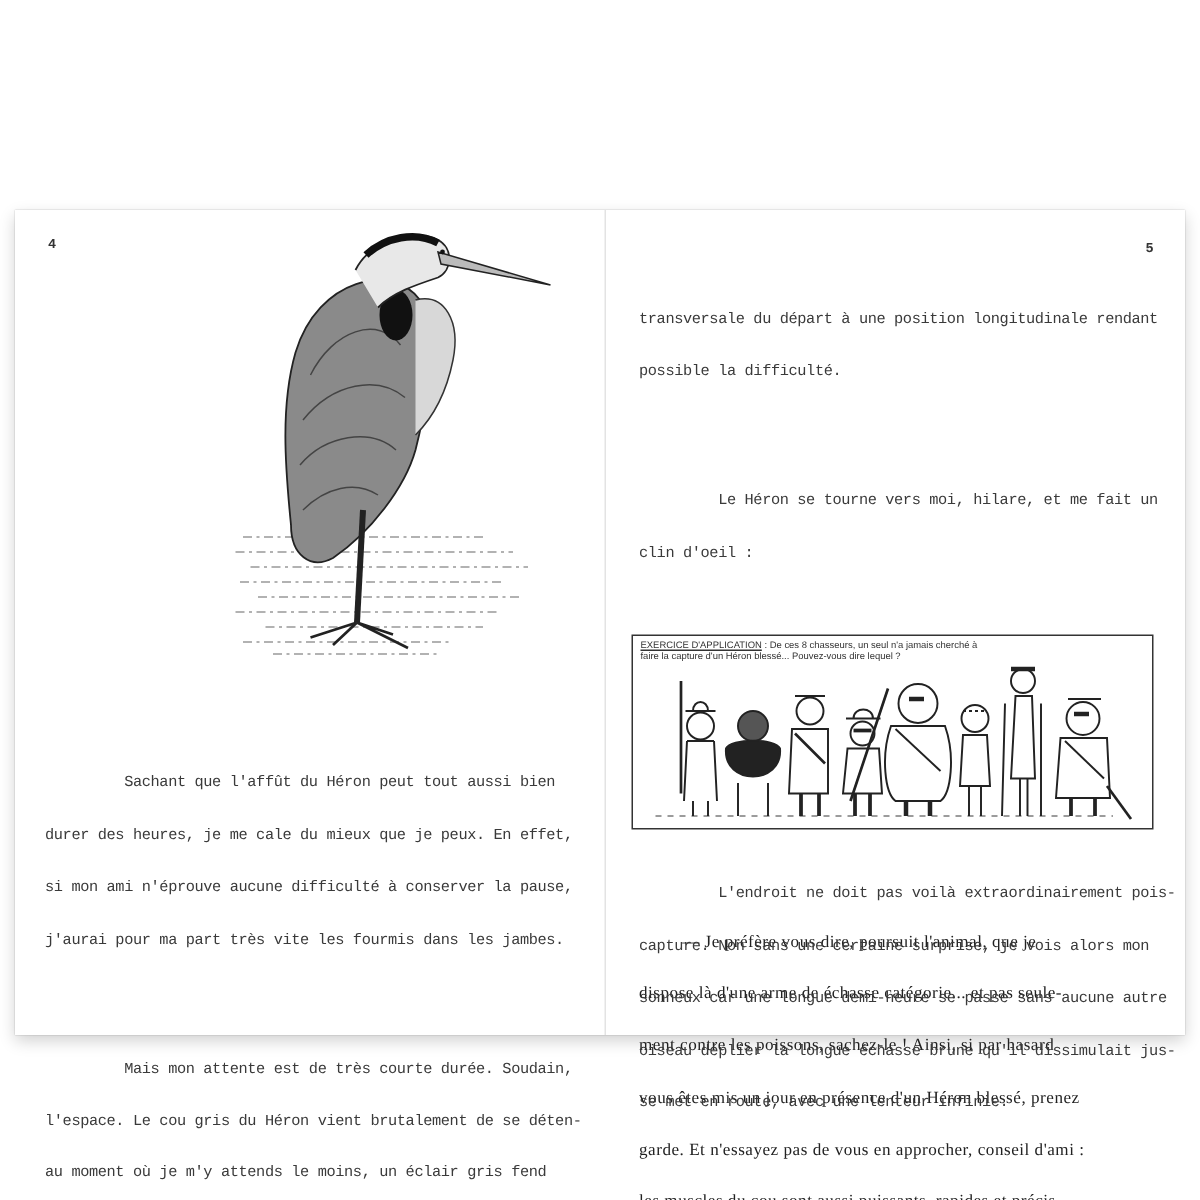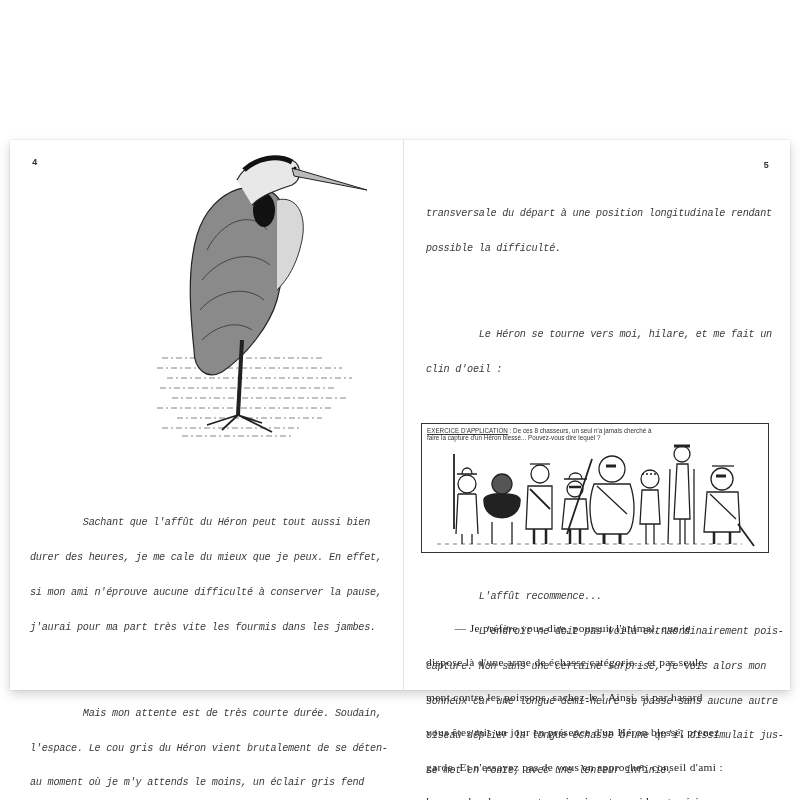--- a/index.html
+++ b/index.html
@@ -16,21 +16,21 @@
   .page { position: absolute; top: 0; height: 550px; }
   .page-left { left: 0; width: 393px; }
   .page-right { left: 393px; width: 387px; border-left: 1px solid #e3e3e3; }
   .page-num { position: absolute; font-size: 9px; font-weight: bold; color: #333; }
   .page-left .page-num { left: 22px; top: 18px; }
   .page-right .page-num { right: 22px; top: 21px; }
 
   .heron { position: absolute; left: 142px; top: 0px; width: 230px; height: 305px; }
 
   .text { position: absolute; font-size: 10.2px; line-height: 11.6px; white-space: pre; letter-spacing: -0.25px; }
-  .it { font-style: italic; font-family: "Liberation Mono", "DejaVu Sans Mono", monospace; color: #3a3a3a; }
+  .it { font-family: "Liberation Mono", "DejaVu Sans Mono", monospace; color: #3a3a3a; }
   .rom { font-family: "Liberation Serif", "DejaVu Serif", serif; font-size: 11.4px; letter-spacing: 0.35px; color: #222; }
   .para-gap { margin-top: 5px; }
 
   .left-text { left: 20px; top: 331px; }
   .right-text-top { left: 22px; top: 22px; }
   .right-text-bot { left: 22px; top: 428px; }
 
   .cartoon {
     position: absolute; left: 17px; top: 283px; width: 346px; height: 128px;
     border: 1.2px solid #333; background: #fff;
@@ -193,21 +193,20 @@
             <path d="M285 68 L282 108 L318 108 L316 68 Z"></path>
             <path d="M288 70 L314 95"></path>
           <path d="M292 108 L292 120 M308 108 L308 120" stroke-width="2.5"></path>
             <path d="M316 100 L332 122" stroke-width="1.8"></path>
         </g>
       </svg>
       <div class="cartoon-caption"><span class="u">EXERCICE D'APPLICATION</span><span> : De ces 8 chasseurs, un seul n'a jamais cherché à faire la capture d'un Héron blessé... Pouvez-vous dire lequel ?</span></div>
     </div>
 
     <div class="text right-text-bot it">
-      <div>         L'affût recommence...</div>
       <div>         L'endroit ne doit pas voilà extraordinairement pois-</div>
       <div>capture. Non sans une certaine surprise, je vois alors mon</div>
       <div>sonneux car une longue demi-heure se passe sans aucune autre</div>
       <div>oiseau déplier la longue échasse brune qu'il dissimulait jus-</div>
       <div>se met en route, avec une lenteur infinie.</div>
       
       
       
     </div>
   </div>

